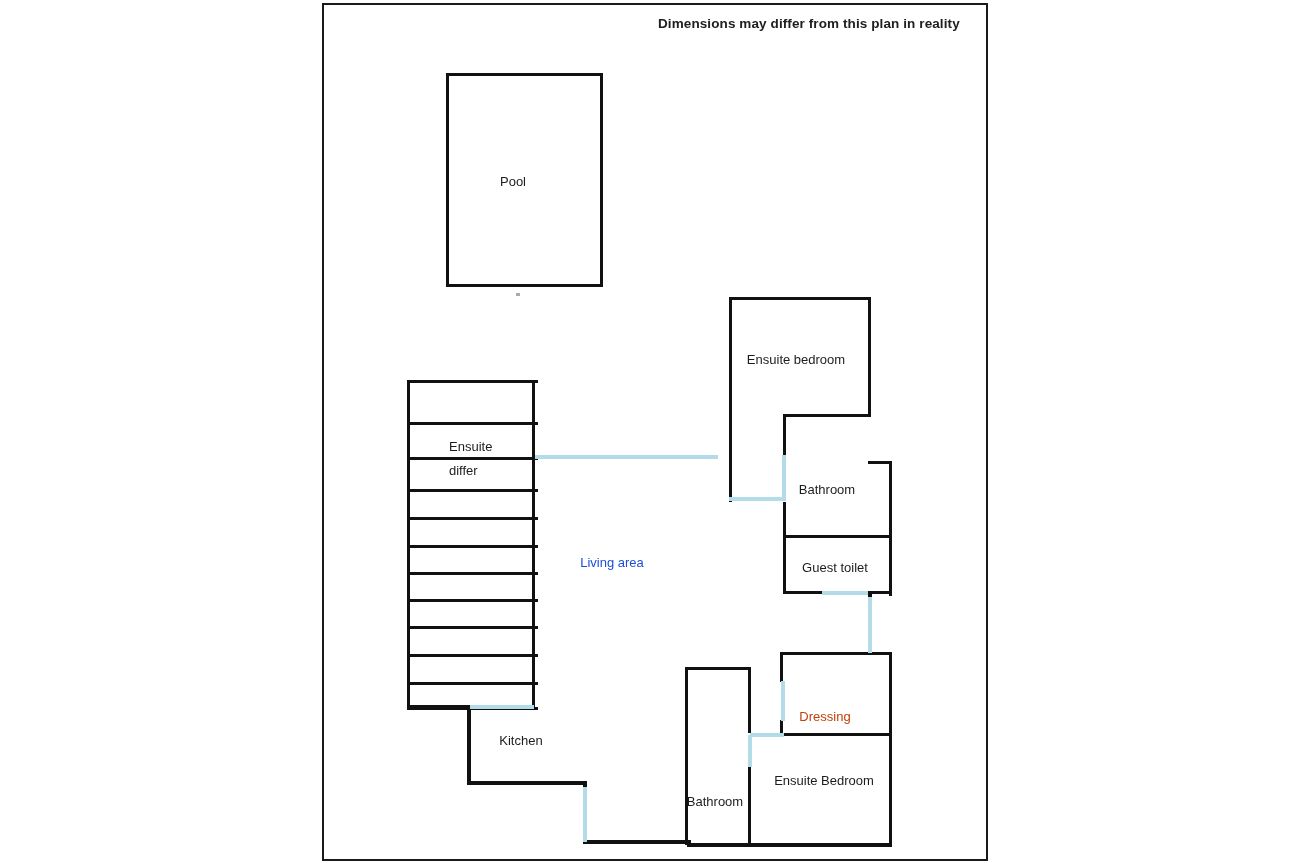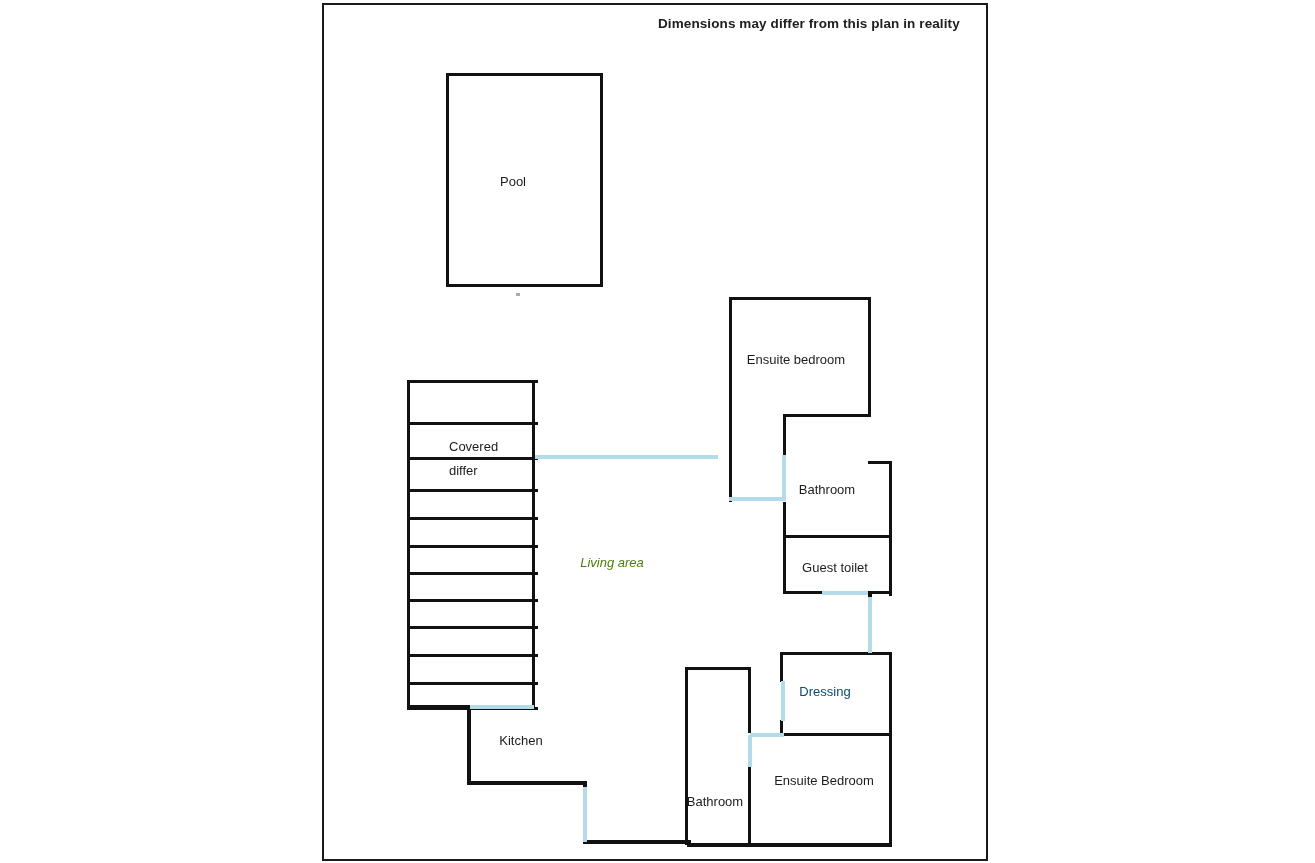--- a/index.html
+++ b/index.html
@@ -129,27 +129,27 @@
         <div class="door" style="left: 544px; top: 592px; width: 4px; height: 56px; background: rgb(180, 219, 232);"></div>
         <div class="door" style="left: 457px; top: 676px; width: 4px; height: 40px; background: rgb(180, 219, 232);"></div>
         <div class="door" style="left: 426px; top: 728px; width: 34px; height: 4px; background: rgb(180, 219, 232);"></div>
         <div class="door" style="left: 424px; top: 730px; width: 4px; height: 32px; background: rgb(180, 219, 232);"></div>
         <div class="door" style="left: 259px; top: 782px; width: 4px; height: 55px; background: rgb(180, 219, 232);"></div>
         <div class="dot" style="left: 192px; top: 288px; width: 4px; height: 3px;"></div>
       </div>
     <div id="label-layer">
         <div class="room-label" style="left: 189px; top: 168px; transform: translateX(-50%); color: rgb(28, 28, 28);">Pool</div>
         <div class="room-label" style="left: 125px; top: 433px; color: rgb(28, 28, 28);">
-          <div style="text-align: left;">Covered</div>
+          <div style="text-align: left;">Ensuite</div>
           <div style="text-align: left; margin-top: 6px;">differ</div>
         </div>
-        <div class="room-label" style="left: 288px; top: 549px; transform: translateX(-50%); color: #4d7c0f; font-style: italic;">Living area</div>
+        <div class="room-label" style="left: 288px; top: 549px; transform: translateX(-50%); color: #1d4ed8;">Living area</div>
         <div class="room-label" style="left: 472px; top: 346px; transform: translateX(-50%); color: rgb(28, 28, 28);">Ensuite bedroom</div>
         <div class="room-label" style="left: 503px; top: 476px; transform: translateX(-50%); color: rgb(28, 28, 28);">Bathroom</div>
         <div class="room-label" style="left: 511px; top: 554px; transform: translateX(-50%); color: rgb(28, 28, 28);">Guest toilet</div>
         <div class="room-label" style="left: 197px; top: 727px; transform: translateX(-50%); color: rgb(28, 28, 28);">Kitchen</div>
-        <div class="room-label" style="left: 501px; top: 678px; transform: translateX(-50%); color: #0c4a6e;">Dressing</div>
+        <div class="room-label" style="left: 501px; top: 703px; transform: translateX(-50%); color: #c2410c;">Dressing</div>
         <div class="room-label" style="left: 391px; top: 788px; transform: translateX(-50%); color: rgb(28, 28, 28);">Bathroom</div>
         <div class="room-label" style="left: 500px; top: 767px; transform: translateX(-50%); color: rgb(28, 28, 28);">Ensuite Bedroom</div>
       </div>
   </div>
 
 </div>
 
 </body></html>

